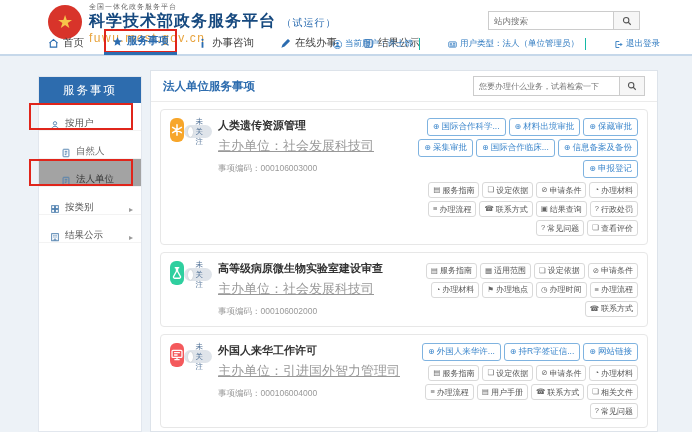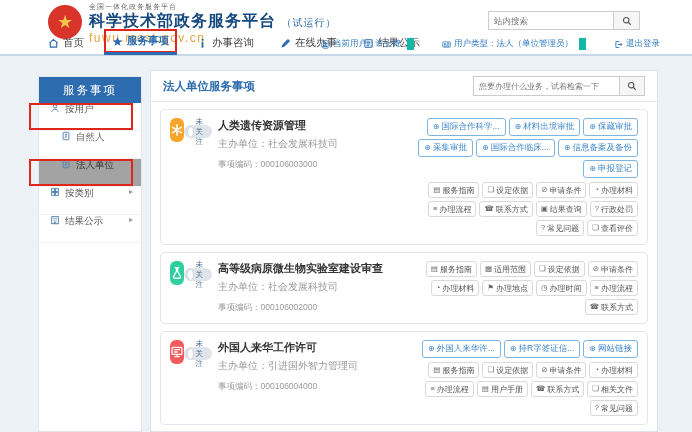--- a/index.html
+++ b/index.html
@@ -22,27 +22,27 @@
   .nav-item.active{color:#2b6cb0;font-weight:bold;border:2px solid #e0251b;}
   .nav-item.active .bar{position:absolute;left:-2px;right:-2px;bottom:-4px;height:3px;background:#2b6cb0;}
   .hsearch{position:absolute;right:52px;top:11px;display:flex;width:152px;height:19px;
            border:1px solid #ccc;background:#fff;box-sizing:border-box;}
   .hsearch input{flex:1;border:0;outline:none;font-size:8.5px;padding:0 5px;color:#666;min-width:0;
                  font-family:inherit;background:transparent;}
   .hsearch .sbtn{width:25px;border-left:1px solid #ccc;background:#f6f6f6;display:flex;align-items:center;justify-content:center;cursor:pointer;}
   .hsearch .sbtn svg{width:10px;height:10px;color:#555;}
   .userbar{position:absolute;right:26px;bottom:4px;display:flex;align-items:center;font-size:8.5px;color:#2f7ac0;}
   .userbar .seg{display:inline-flex;align-items:center;gap:3px;padding:0 6px;}
-  .userbar .seg+.seg{border-left:7px solid #14b8a6;padding-left:28px;}
+  .userbar .seg+.seg{border-left:1px solid #14b8a6;padding-left:28px;}
   .userbar svg{width:9px;height:9px;color:#2f7ac0;}
   
   .sidebar{position:absolute;left:38px;top:76px;width:104px;bottom:0;background:#fff;
            border:1px solid #e2e7ee;box-sizing:border-box;}
   .sb-title{height:26px;background:#2d6cae;color:#fff;font-size:11.5px;display:flex;align-items:center;justify-content:center;letter-spacing:2px;}
-  .sb-item{position:relative;height:27px;display:flex;align-items:flex-start;gap:5px;padding-left:11px;
+  .sb-item{position:relative;height:27px;display:flex;align-items:flex-end;gap:5px;padding-left:11px;
            font-size:9.5px;color:#555;cursor:pointer;border-bottom:1px solid #f3f3f3;}
   .sb-item svg{width:10px;height:10px;color:#4e7fae;flex:0 0 auto;}
   .sb-item.lvl2{padding-left:22px;color:#666;}
   .sb-item.selected{background:#a3a3a3;color:#333;}
   .sb-item .arrow{position:absolute;right:8px;color:#999;font-size:8px;}
   .hl-box{position:absolute;left:-10px;top:0;height:100%;width:104px;border:2px solid #e0251b;
           box-sizing:border-box;pointer-events:none;}
   
   .panel{position:absolute;left:150px;top:70px;width:508px;bottom:0;background:#fff;
          border:1px solid #dde3ea;box-sizing:border-box;}
@@ -55,21 +55,21 @@
   .cards{padding:7px 9px;display:flex;flex-direction:column;gap:7px;}
   .card{border:1px solid #e7e7e7;border-radius:4px;padding:8px 9px;display:flex;gap:8px;background:#fff;}
   .card-left{width:40px;flex:0 0 auto;display:flex;flex-direction:row;align-items:flex-start;}
   .svc-icon{width:24px;height:24px;border-radius:6px;display:flex;align-items:center;justify-content:center;}
   .svc-icon svg{width:14px;height:14px;color:#fff;}
   .toggle{margin-top:7px;display:inline-flex;align-items:center;gap:2px;height:13px;border-radius:7px;
           background:#dfe4ea;padding:0 4px;font-size:7.5px;color:#4d6e94;cursor:pointer;}
   .toggle .knob{width:10px;height:10px;border-radius:50%;background:#fff;box-shadow:0 0 1px rgba(0,0,0,.3);}
   .card-mid{width:188px;flex:0 0 auto;}
   .svc-title{font-size:11px;font-weight:bold;color:#333;cursor:pointer;}
-  .svc-host{font-size:10px;color:#999;margin-top:4px;}
+  .svc-host{font-size:13px;color:#999;margin-top:4px;text-decoration:underline;}
   .svc-code{font-size:8.5px;color:#999;margin-top:8px;}
   .card-right{flex:1;display:flex;flex-direction:column;justify-content:center;gap:4px;}
   .btn-row{display:flex;flex-wrap:wrap;gap:3px;justify-content:flex-end;align-items:center;}
   .entry-btn{display:inline-flex;align-items:center;gap:2px;border:1px solid #7fb3e0;color:#3d87cc;
              background:#fff;border-radius:3px;font-size:8.5px;padding:2px 5px;cursor:pointer;white-space:nowrap;}
   .entry-btn .plus{font-size:8px;line-height:1;}
   .link-btn{display:inline-flex;align-items:center;gap:2px;border:1px solid #d9d9d9;color:#555;
             background:#fff;border-radius:3px;font-size:8px;padding:1.5px 4px;cursor:pointer;white-space:nowrap;}
   .link-btn .gi{font-size:7.5px;color:#666;line-height:1;}
 </style>

